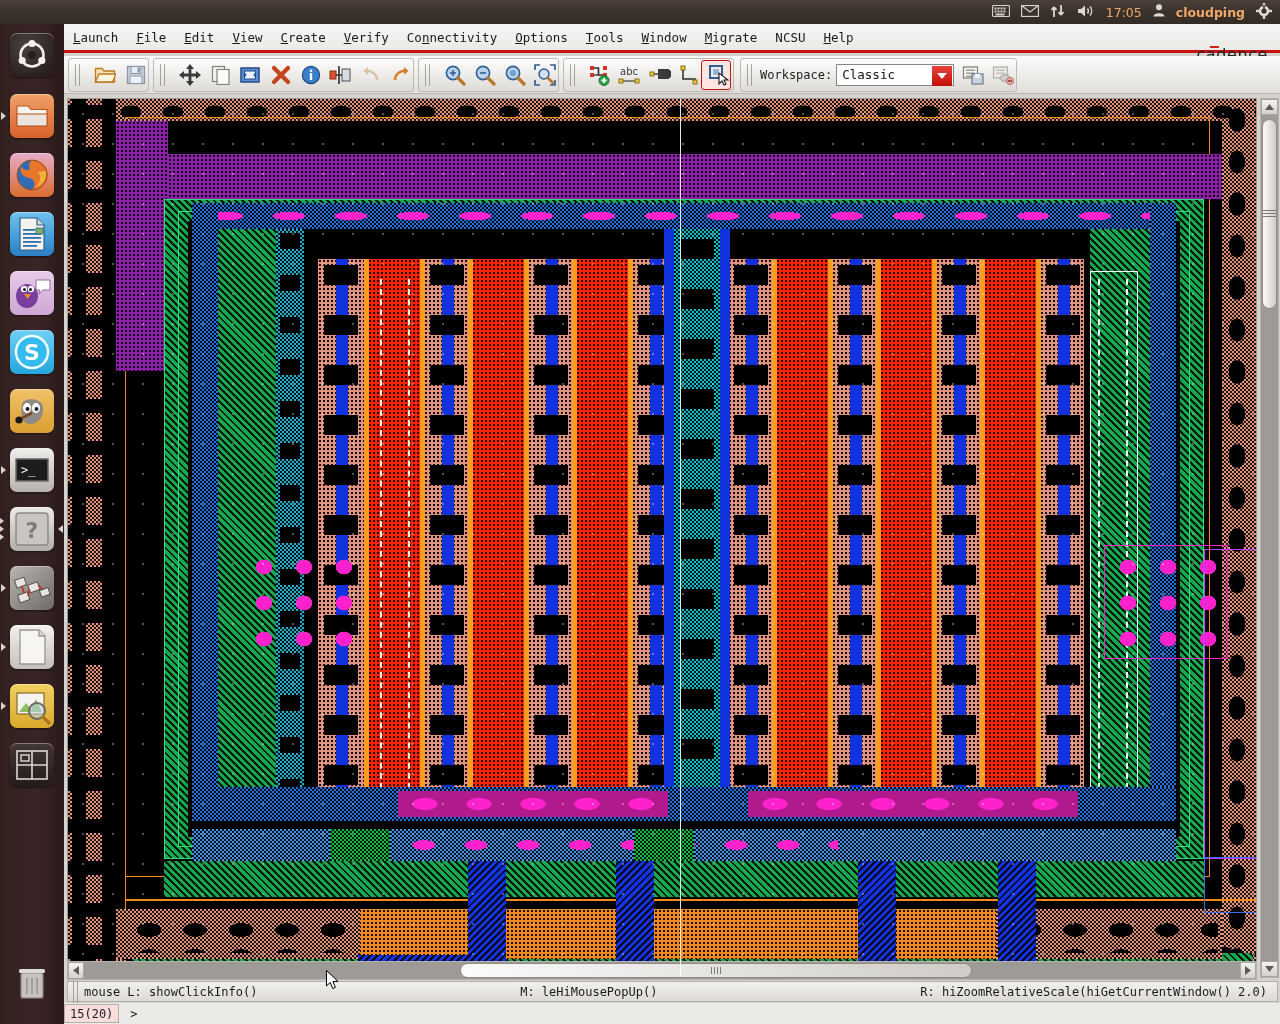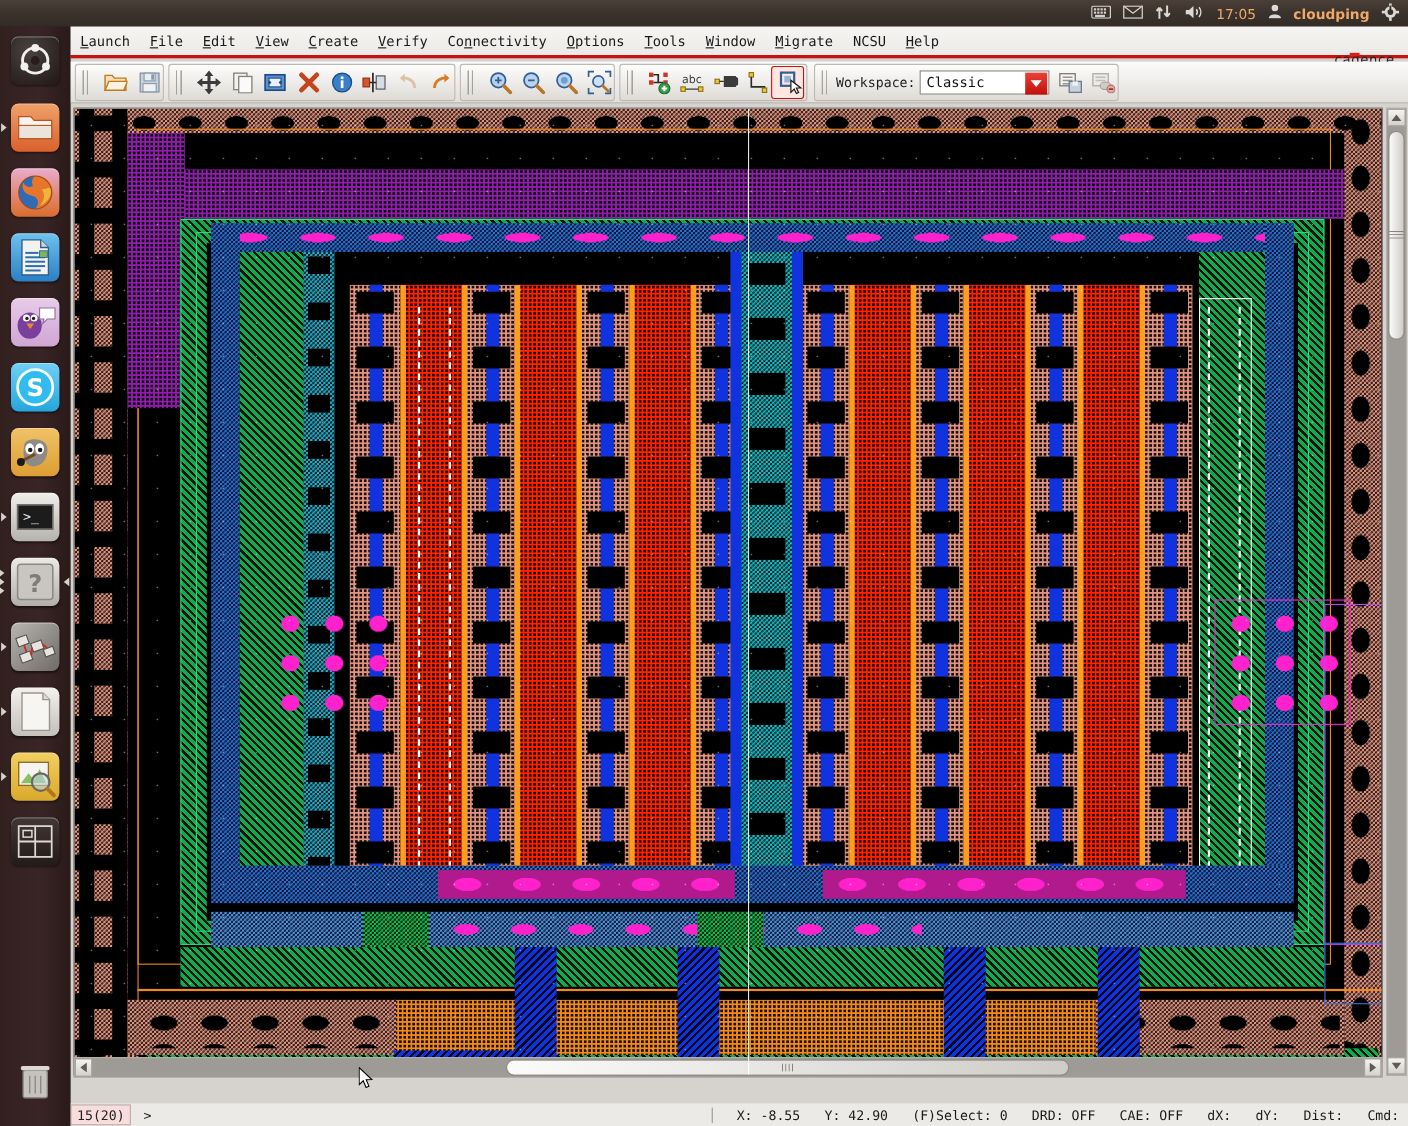--- a/index.html
+++ b/index.html
@@ -54,21 +54,21 @@
   #menubar {
     position: absolute; left: 0; top: 0; width: 1216px; height: 29px;
     background: linear-gradient(180deg,#f6f5f3 0%, #eceae7 100%);
     border-bottom: 3px solid #c8120f;
     display: flex; align-items: center;
   }
   .mi { font-family: "DejaVu Sans Mono", monospace; font-size: 12.5px; color: #1a1a1a;
         padding: 2px 9px; cursor: default; white-space: nowrap; }
   .mi u { text-decoration: underline; }
   #cadence-logo { margin-left: auto; margin-right: 12px; position: relative;
-      font-family: "DejaVu Sans", sans-serif; font-size: 12px; color: #222; letter-spacing: .6px; margin-top: 34px; }
+      font-family: "DejaVu Sans", sans-serif; font-size: 16px; color: #222; letter-spacing: .6px; margin-top: 34px; }
   #cadence-logo .bar { position: absolute; left: 14px; top: 1px; width: 9px; height: 2.5px; background: #d6201b; }
 
   #toolbar {
     position: absolute; left: 0; top: 32px; width: 1216px; height: 38px;
     background: linear-gradient(180deg,#fbfbfa 0%, #e2dfdb 100%);
     border-bottom: 1px solid #b9b5b0;
     display: flex; align-items: center;
   }
   .tgroup { display: flex; align-items: center; height: 34px;
             background: linear-gradient(180deg,#fdfdfc 0%,#dedbd6 100%);
@@ -801,37 +801,33 @@
     <div class="sb-thumb" style="position:absolute;left:392px;top:1px;width:512px;height:15px;">
       <div class="grip-h"></div>
     </div>
     <div class="sb-btn" style="position:absolute;right:0;top:0;width:16px;height:17px;">
       <svg width="6" height="9" viewBox="0 0 6 9">
           <path d="M6 4.5 L0 0 L0 9 Z" fill="#5e5a55"></path>
         </svg>
     </div>
   </div>
 
+  <div id="statusbar">
+    <span class="grip" style="margin-left:4px;"></span>
+    <span>mouse L: showClickInfo()</span>
+    <span class="sep"></span>
+    <span>M: leHiMousePopUp()</span>
+    <span class="sep"></span>
+    <span style="padding-right:10px;">R: hiZoomRelativeScale(hiGetCurrentWindow() 2.0)</span>
+  </div>
 
   <div id="cmdbar">
     <div id="cmd-count">15(20)</div>
     <div id="cmd-prompt">&gt;</div>
     <input style="flex: 1 1 0%; border: none; background: transparent; outline: none; font-family: &quot;DejaVu Sans Mono&quot;, monospace; font-size: 12px; color: rgb(26, 26, 26); padding-left: 6px;" value="">
-    <div id="coords">
-      <span class="vbar"></span>
-      <span>X: -8.55</span>
-      <span>Y: 42.90</span>
-      <span>(F)Select: 0</span>
-      <span>DRD: OFF</span>
-      <span>CAE: OFF</span>
-      <span>dX:</span>
-      <span>dY:</span>
-      <span>Dist:</span>
-      <span>Cmd:</span>
-    </div>
   </div>
 </div>
 
 <div id="cursor">
   <svg width="16" height="22" viewBox="0 0 16 22">
     <path d="M0.5 0.5 L0.5 16 L4.2 12.5 L6.8 18.6 L9.4 17.4 L6.9 11.6 L12 11.4 Z" fill="#ffffff" stroke="#000000" stroke-width="1"></path>
   </svg>
 </div>
 
 </body></html>

